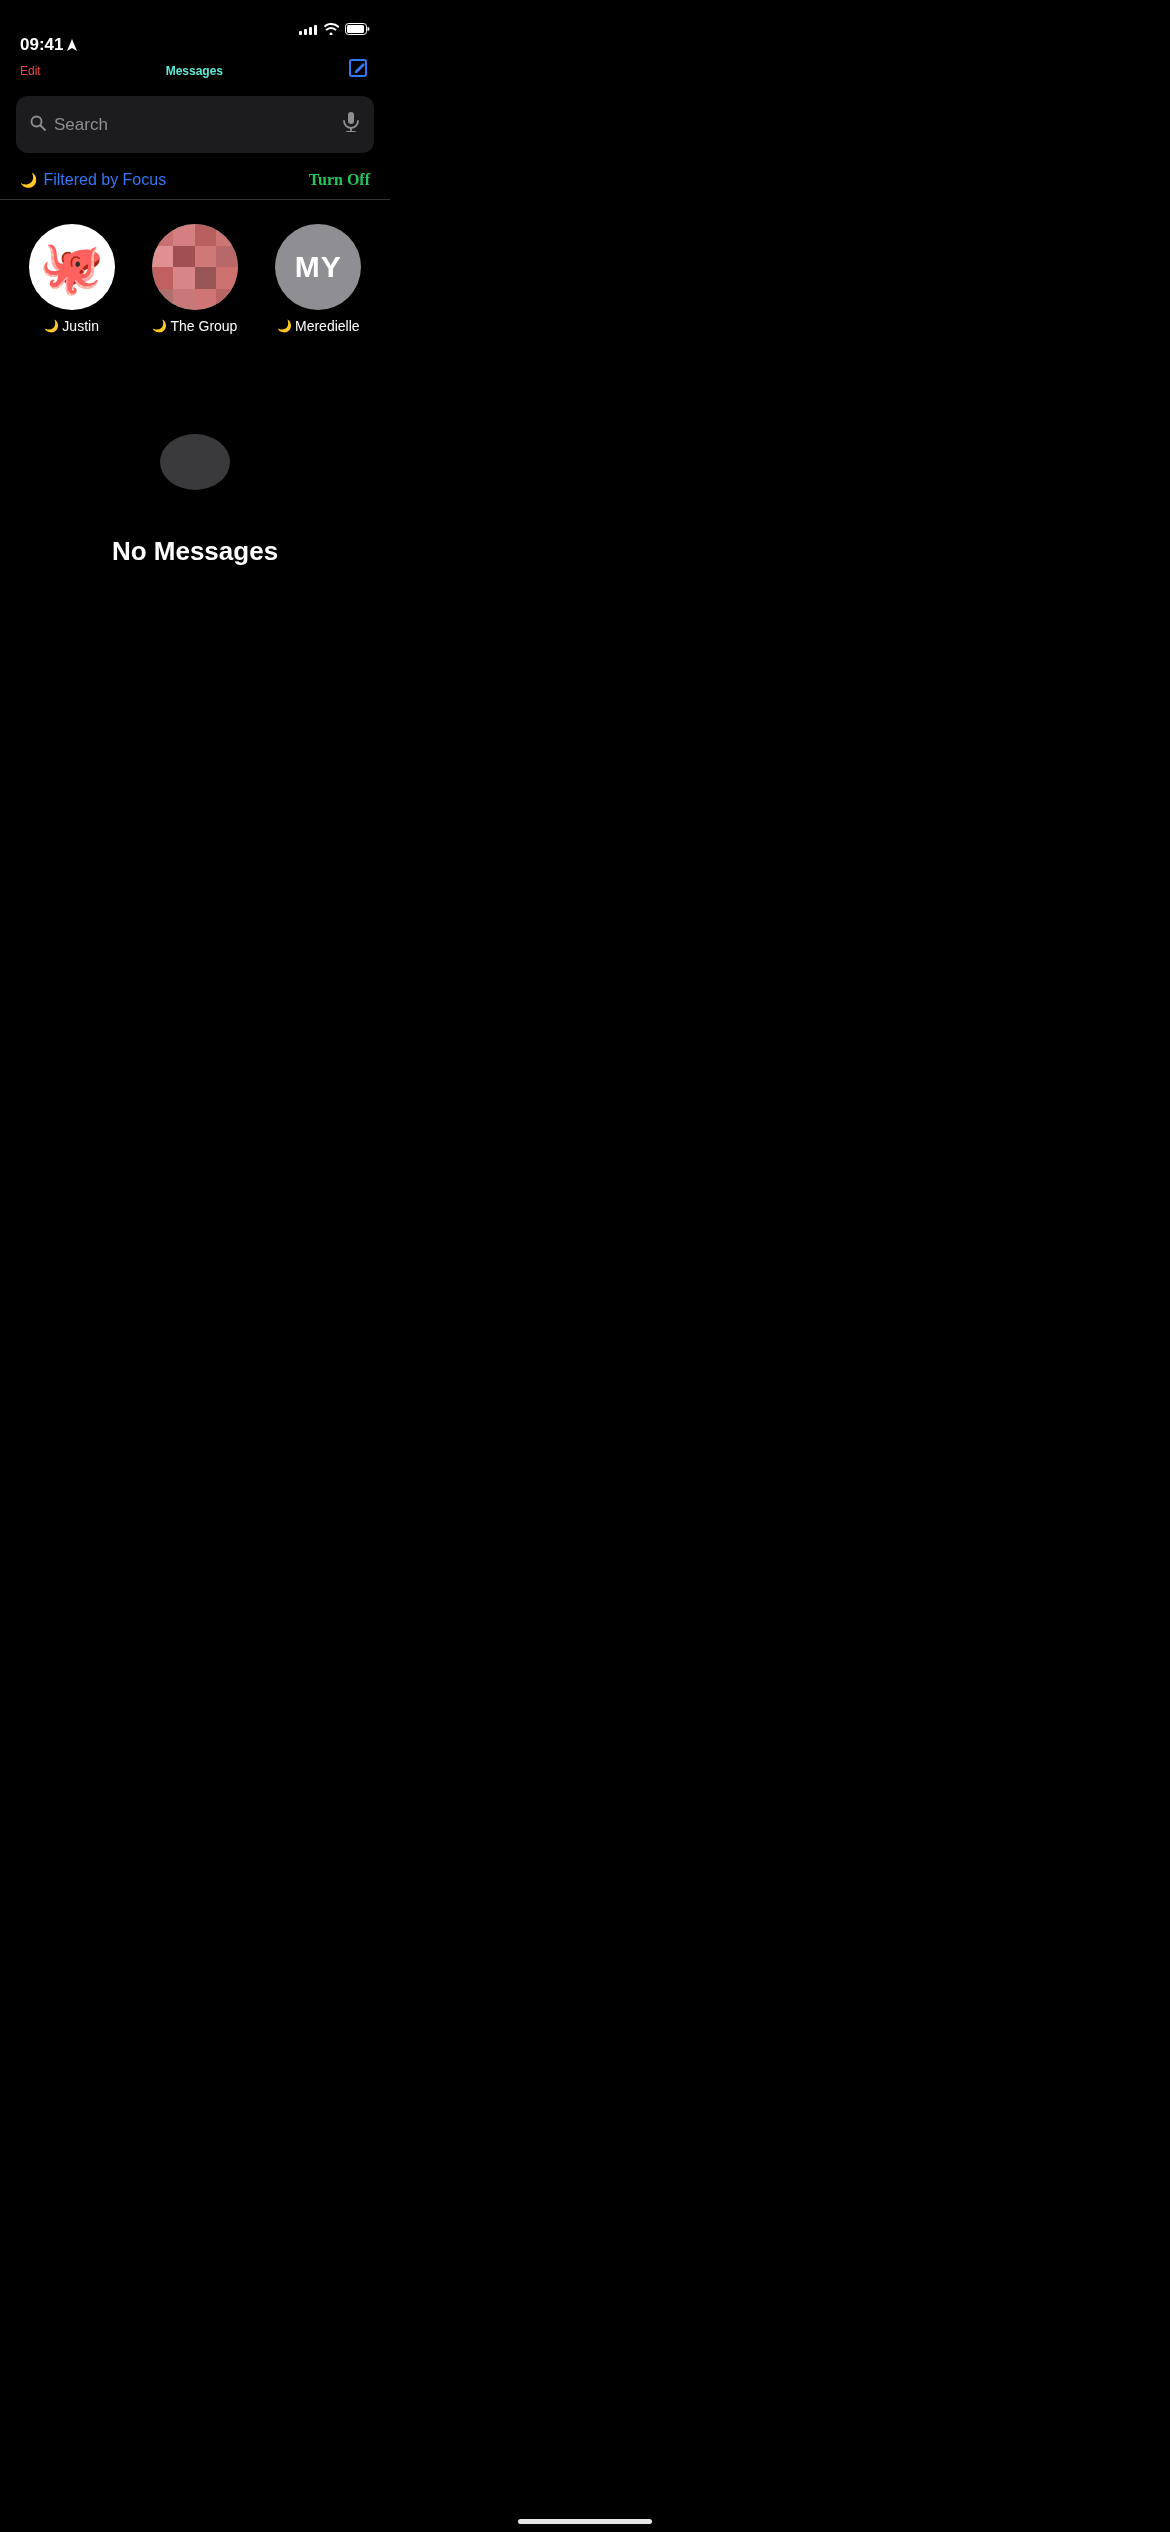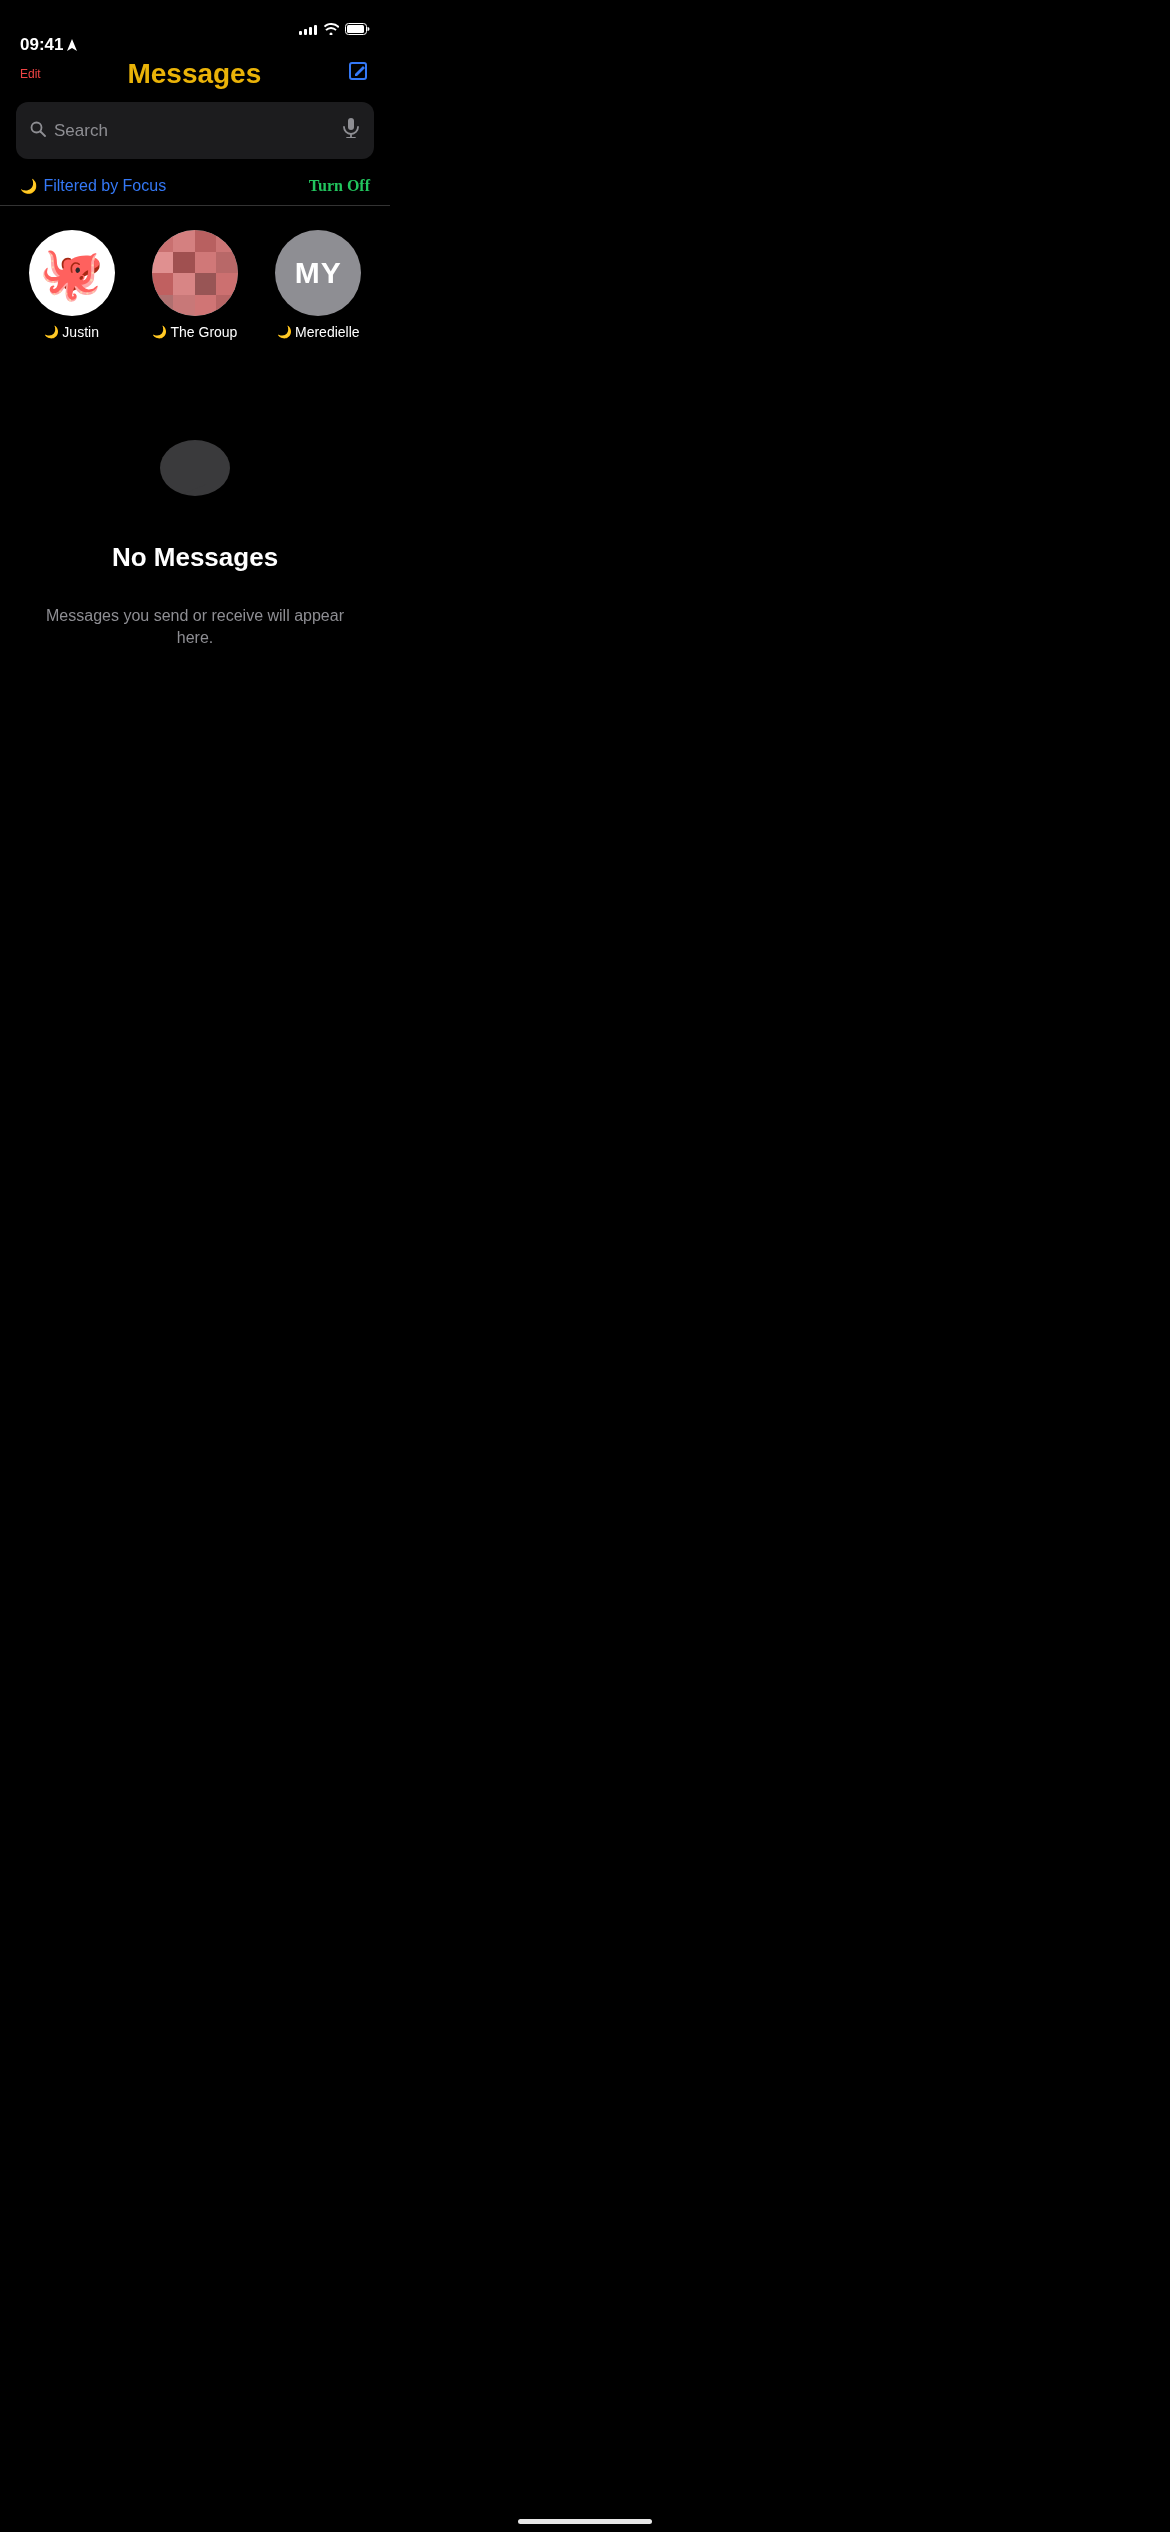--- a/index.html
+++ b/index.html
@@ -57,23 +57,23 @@
       padding: 8px 20px 12px;
     }
     .nav-edit {
       color: #ef4444;
       font-size: 12px;
       font-weight: 400;
       cursor: pointer;
       text-align: center;
     }
     .nav-title {
-      font-size: 28px;
+      font-size: 12px;
       font-weight: 700;
-      color: #eab308;
+      color: #5eead4;
     }
     .nav-compose {
       color: #3478f6;
       cursor: pointer;
     }
 
     
     .search-container {
       padding: 0 16px 8px;
     }
@@ -384,16 +384,15 @@
   </div>
 
 </div>
 
 <div class="empty-state">
   <svg class="message-bubble-icon" viewBox="0 0 80 70">
     <ellipse cx="40" cy="32" rx="35" ry="28" fill="#3a3a3c"></ellipse>
     <polygon points="28,58 38,48 52,48" fill="#3a3a3c"></polygon>
   </svg>
   <span class="empty-title">No Messages</span>
-  <span class="empty-subtitle">Messages you send or receive will appear here.</span>
 </div>
 
 <div class="home-indicator"></div>
 
 </body></html>

